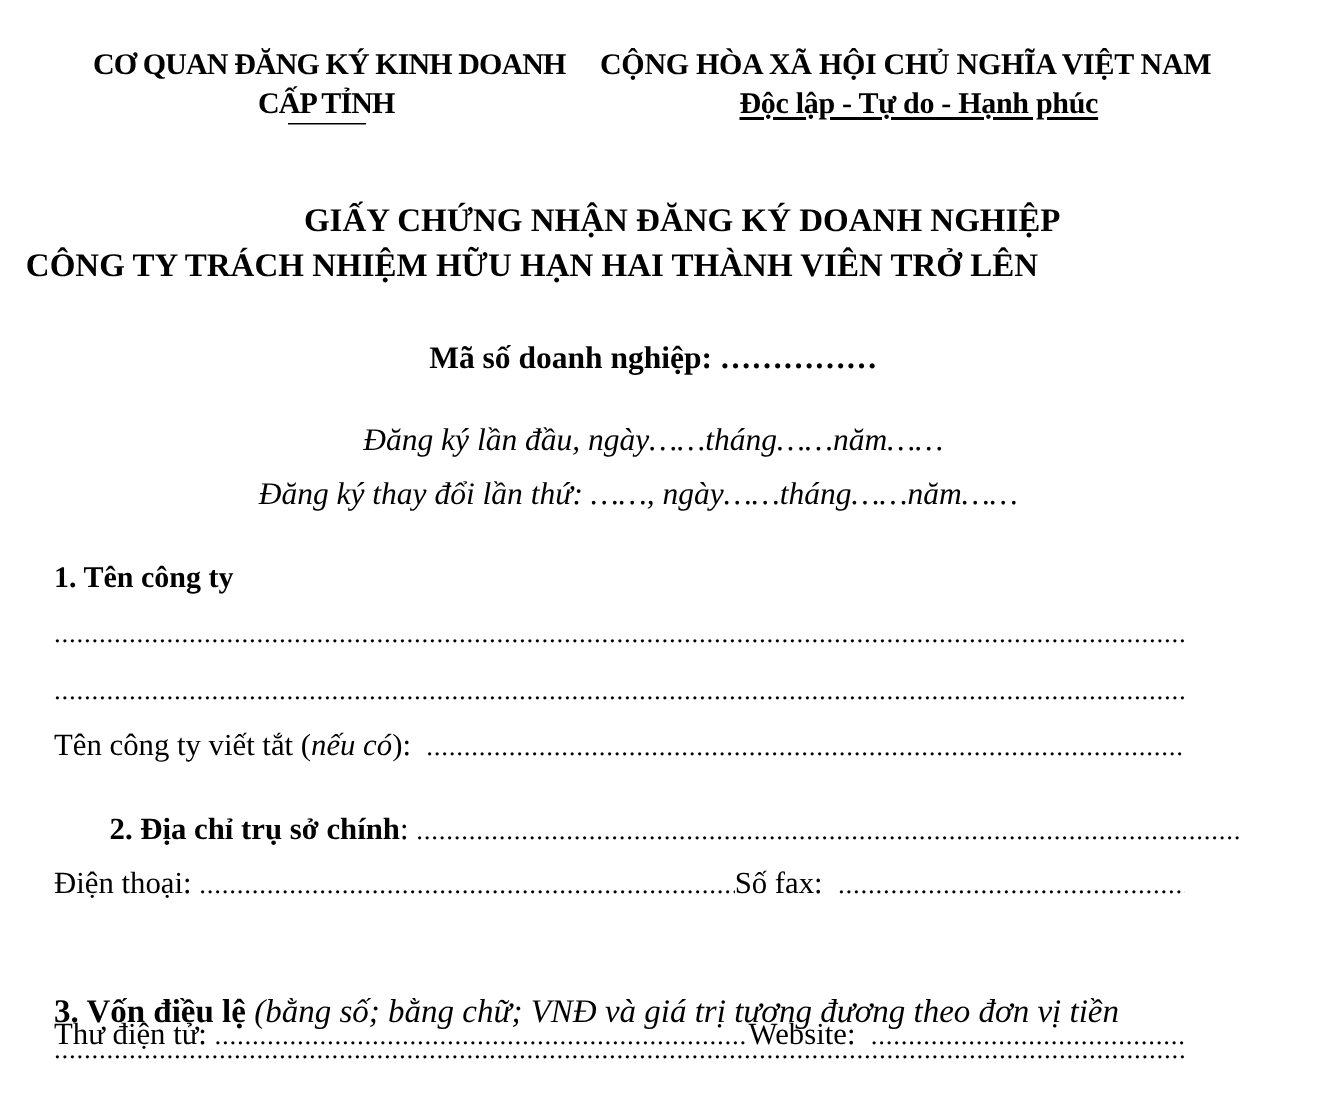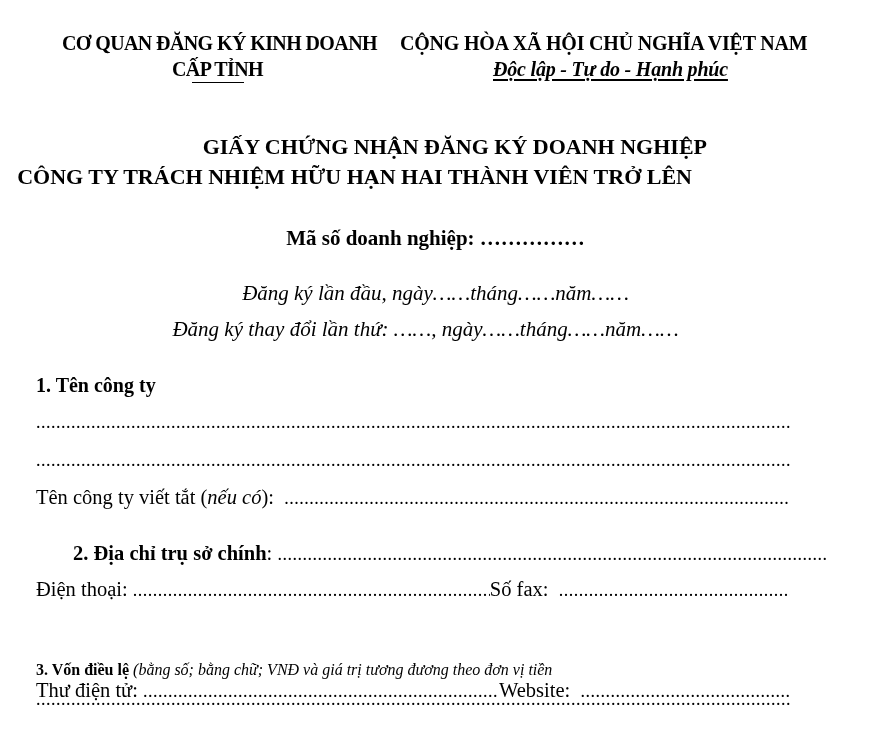--- a/index.html
+++ b/index.html
@@ -8,21 +8,21 @@
     font-family: "Liberation Serif", serif; color: #000;
   }
   .abs { position: absolute; white-space: nowrap; }
   .b { font-weight: bold; }
   .i { font-style: italic; }
   .hdr { font-size: 20px; font-weight: bold; letter-spacing: -0.6px; }
   .title { font-size: 22px; font-weight: bold; left: 0; width: 707px; text-align: right; }
   .line { font-size: 20.5px; left: 36px; width: 754px; display: flex; align-items: baseline; }
   .line .lbl { flex: 0 0 auto; }
   .line .dots { flex: 1 1 auto; overflow: hidden; white-space: nowrap; letter-spacing: 0.5px; font-size: 18px; }
-  .ul { text-decoration: underline; text-underline-offset: 3px; font-style: italic; }
+  .ul { text-decoration: underline; text-underline-offset: 3px; }
   .center { left: 0; width: 881px; text-align: center; }
 </style>
 </head>
 <body>
 
 <div class="abs hdr" style="left:62px; top:32px;">CƠ QUAN ĐĂNG KÝ KINH DOANH</div>
 <div class="abs hdr" style="left:172px; top:58px;">CẤP TỈNH</div>
 <div class="abs" style="left:192px; top:82px; width:52px; height:1px; background:#000;"></div>
 
 <div class="abs hdr" style="left:400px; top:32px; letter-spacing:-0.2px;">CỘNG HÒA XÃ HỘI CHỦ NGHĨA VIỆT NAM</div>
@@ -62,19 +62,19 @@
   <span class="lbl"><span>Số fax:</span>&nbsp;&nbsp;</span>
   <span class="dots">......................................................................................................................................................................................................................................</span>
 </div>
 <div class="abs line" style="top:639px;margin-top:40px;">
   <span class="lbl"><span>Thư điện tử:</span>&nbsp;</span>
   <span class="dots" style="flex:0 0 356px;">......................................................................................................................................................................................................................................</span>
   <span class="lbl"><span>Website:</span>&nbsp;&nbsp;</span>
   <span class="dots">......................................................................................................................................................................................................................................</span>
 </div>
 
-<div class="abs" style="left:36px; top:661px; font-size:16px;">
+<div class="abs" style="left:36px; top:661px; font-size:22px;">
   <span class="b">3. Vốn điều lệ</span>
   <span class="i">(bằng số; bằng chữ; VNĐ và giá trị tương đương theo đơn vị tiền</span>
 </div>
 <div class="abs line" style="top:689px;">
   <span class="dots">......................................................................................................................................................................................................................................</span>
 </div>
 
 </body></html>

